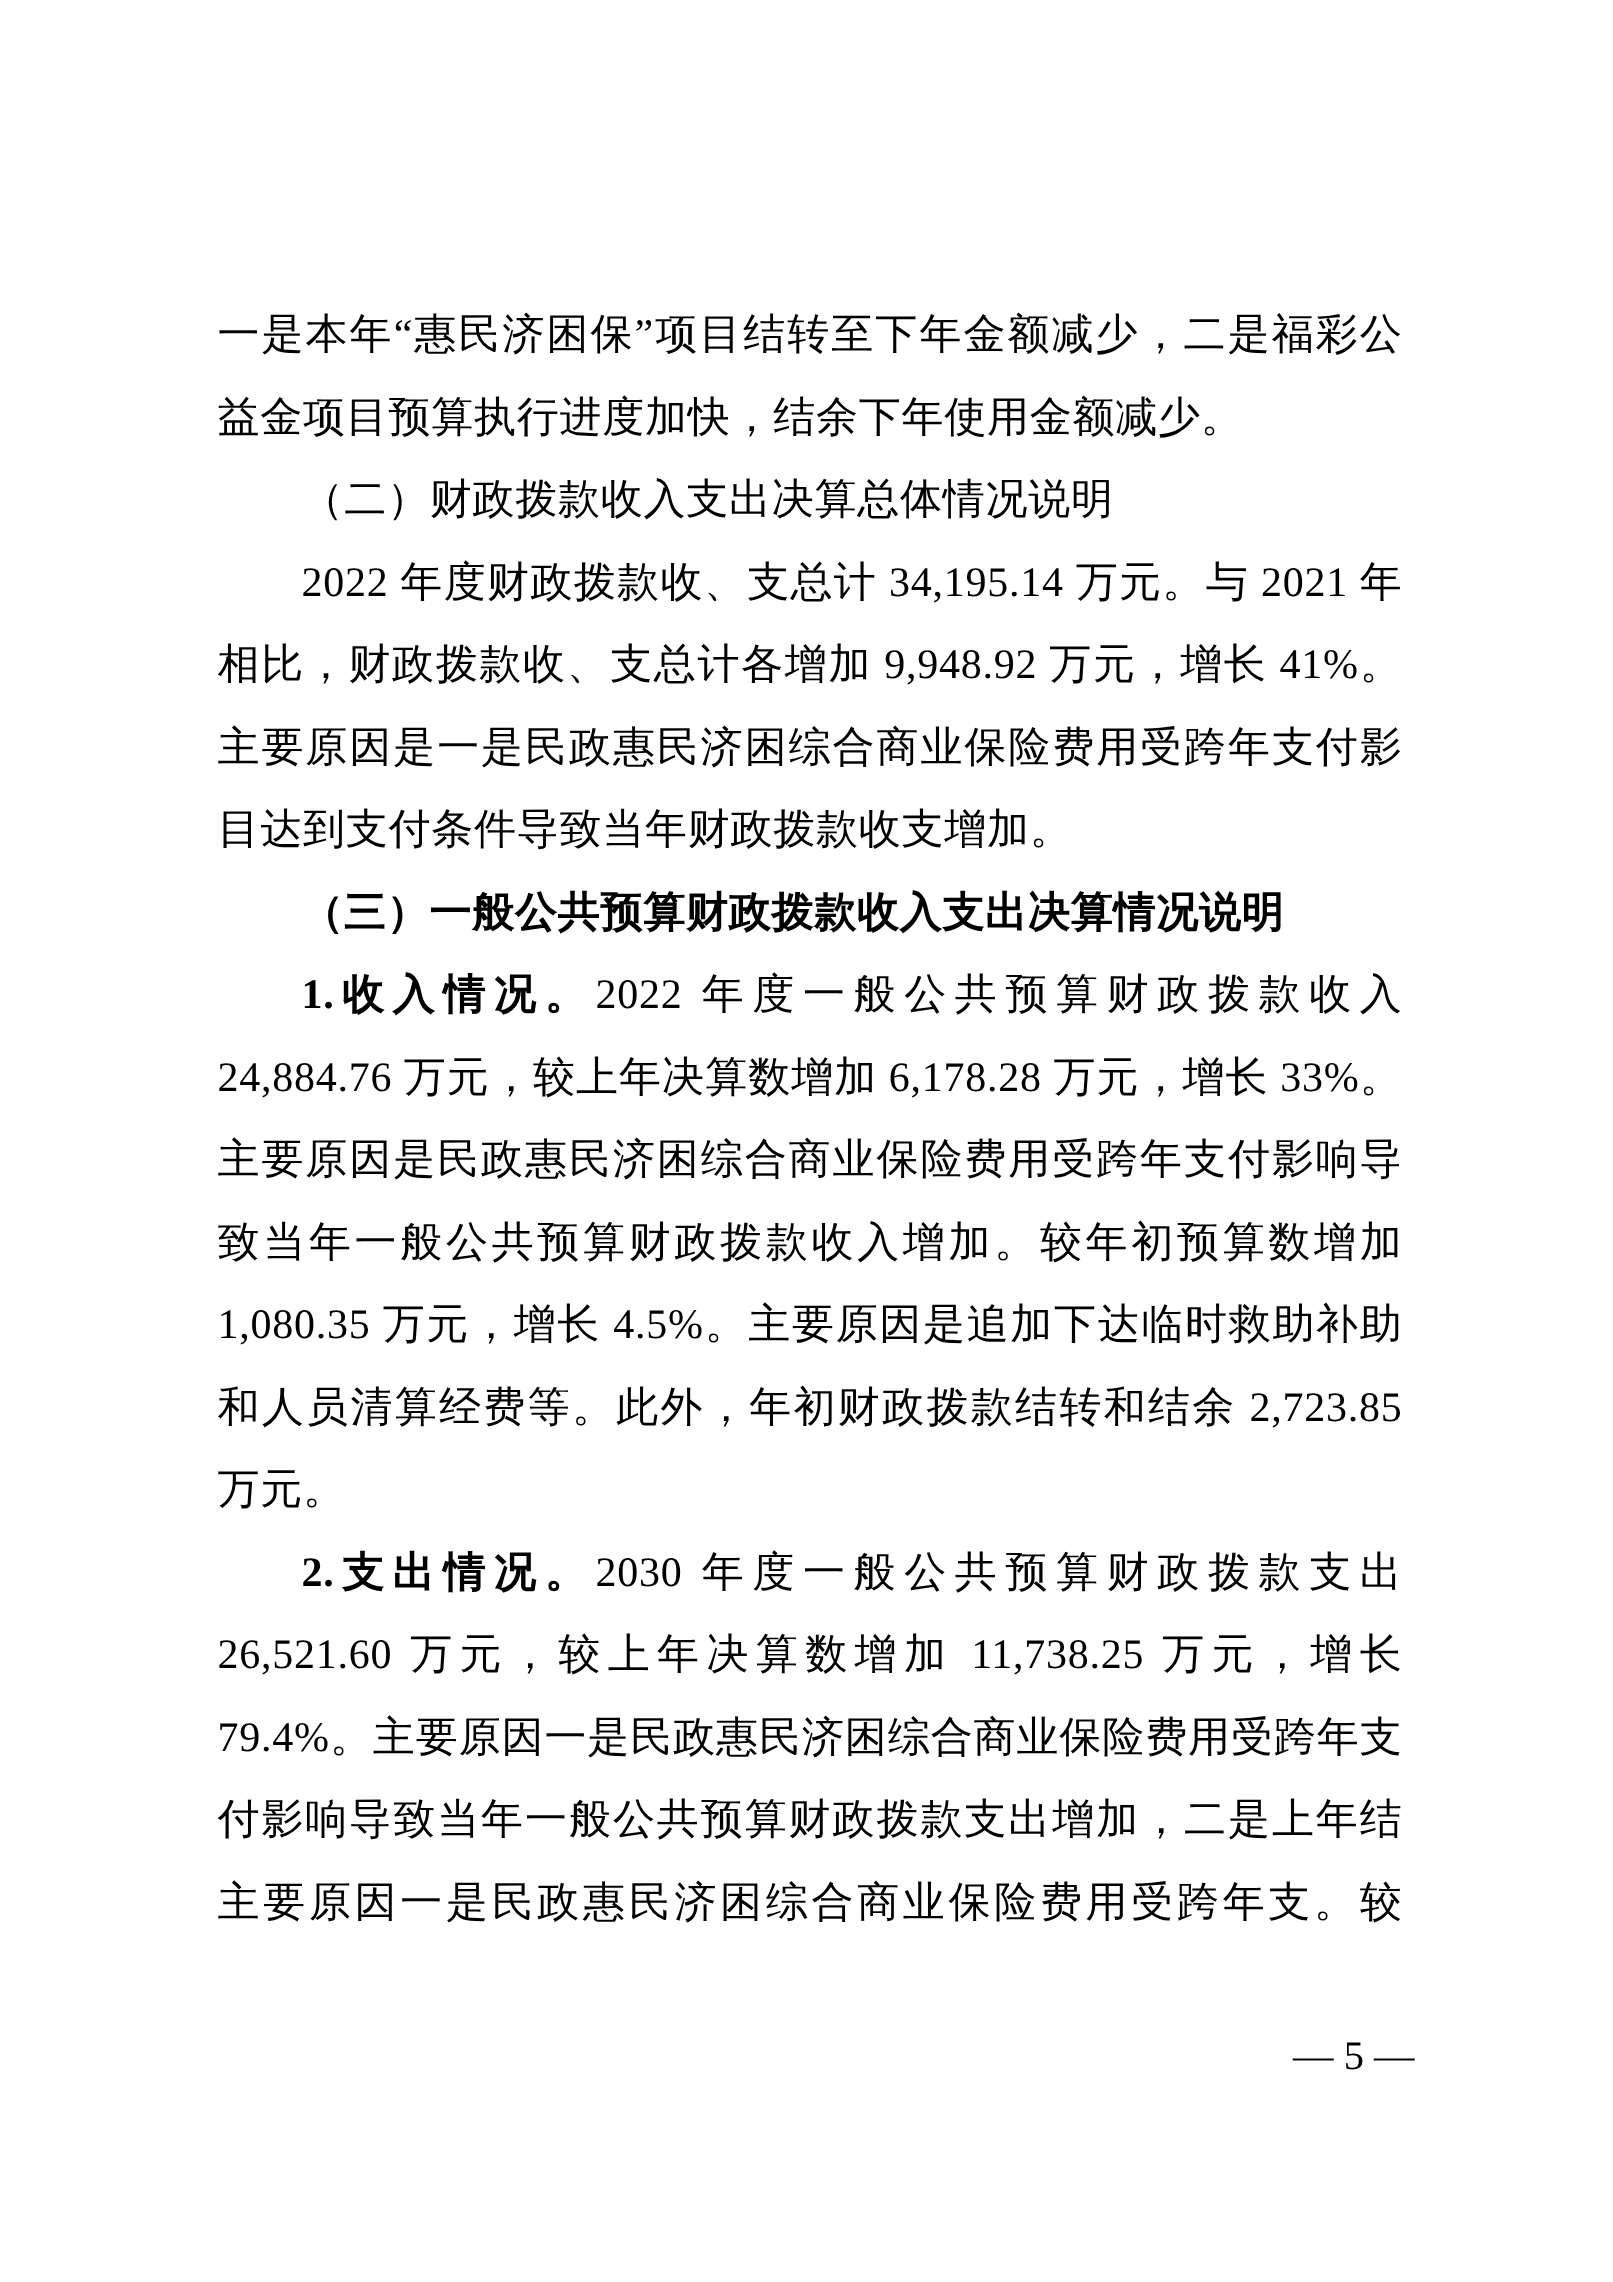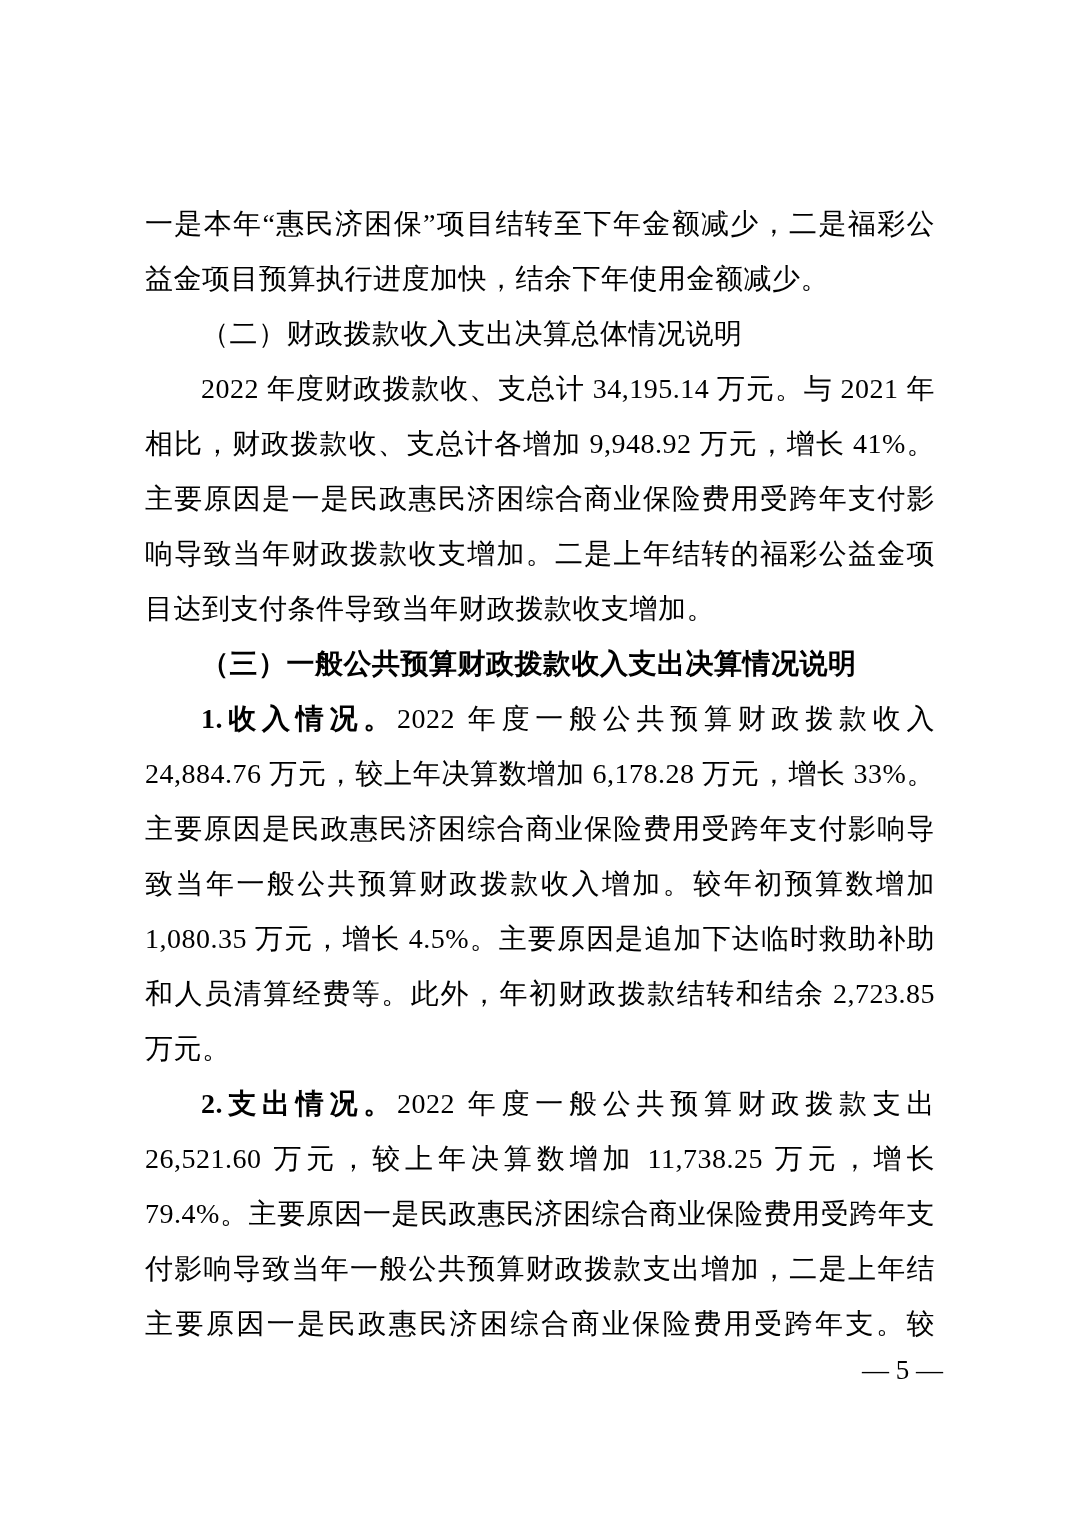--- a/index.html
+++ b/index.html
@@ -62,34 +62,33 @@
   <div class="text-block">
 
     <div class="line">一是本年“惠民济困保”项目结转至下年金额减少，二是福彩公</div>
     <div class="line end">益金项目预算执行进度加快，结余下年使用金额减少。</div>
 
     <div class="line end indent">（二）财政拨款收入支出决算总体情况说明</div>
 
     <div class="line indent">2022 年度财政拨款收、支总计 34,195.14 万元。与 2021 年</div>
     <div class="line">相比，财政拨款收、支总计各增加 9,948.92 万元，增长 41%。</div>
     <div class="line">主要原因是一是民政惠民济困综合商业保险费用受跨年支付影</div>
-    <div class="line">响导致当年财政拨款收支增加。二是上年结转的福彩公益金项</div>
     <div class="line end">目达到支付条件导致当年财政拨款收支增加。</div>
 
     <div class="line end indent heading3">（三）一般公共预算财政拨款收入支出决算情况说明</div>
 
     <div class="line indent"><span class="lead">1.收入情况。</span><span>2022 年度一般公共预算财政拨款收入</span></div>
     <div class="line">24,884.76 万元，较上年决算数增加 6,178.28 万元，增长 33%。</div>
     <div class="line">主要原因是民政惠民济困综合商业保险费用受跨年支付影响导</div>
     <div class="line">致当年一般公共预算财政拨款收入增加。较年初预算数增加</div>
     <div class="line">1,080.35 万元，增长 4.5%。主要原因是追加下达临时救助补助</div>
     <div class="line">和人员清算经费等。此外，年初财政拨款结转和结余 2,723.85</div>
     <div class="line end">万元。</div>
 
-    <div class="line indent"><span class="lead">2.支出情况。</span><span>2022 年度一般公共预算财政拨款支出</span></div>
+    <div class="line indent"><span class="lead">2.支出情况。</span><span>2030 年度一般公共预算财政拨款支出</span></div>
     <div class="line">26,521.60 万元，较上年决算数增加 11,738.25 万元，增长</div>
     <div class="line">79.4%。主要原因一是民政惠民济困综合商业保险费用受跨年支</div>
     <div class="line">付影响导致当年一般公共预算财政拨款支出增加，二是上年结</div>
     <div class="line">主要原因一是民政惠民济困综合商业保险费用受跨年支。较</div>
 
   </div>
 
   <div class="footer">
     <span>— 5 —</span>
   </div>

